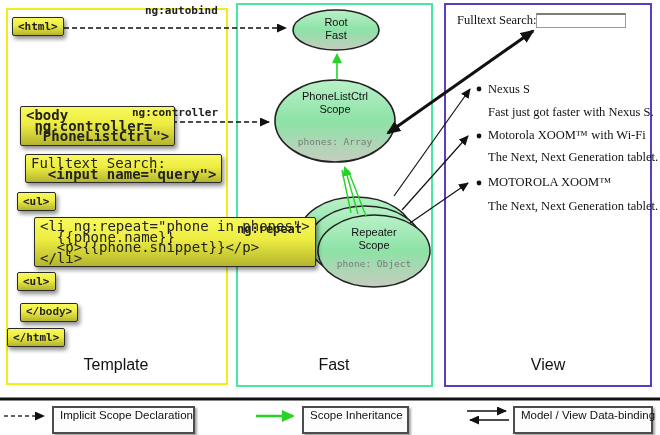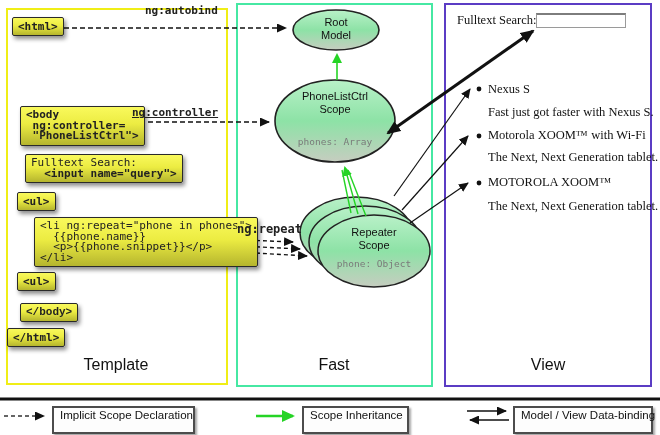--- a/index.html
+++ b/index.html
@@ -13,21 +13,21 @@
   .svg-layer{position:absolute;left:0;top:0;width:660px;height:435px;pointer-events:none;}
 
   .codebox{position:absolute;background:linear-gradient(180deg,#f9f95c 0%,#eded414 45%,#ecec42 46%,#b5b52e 100%);
            background:linear-gradient(180deg,#f9f95c 0%,#ecec42 45%,#b5b52e 100%);
            border:1px solid #2a2a2a;border-radius:2px;
            box-shadow:2px 3px 4px rgba(0,0,0,0.45);
            font-family:"DejaVu Sans Mono",monospace;color:#222;
            white-space:pre;line-height:10.5px;padding:3px 5px;box-sizing:border-box;}
   .cb-bold{font-weight:bold;}
   .cb-sm{font-size:11px;line-height:11px;}
-  .cb-xs{font-size:11px;}
+  .cb-xs{font-size:14px;}
   .dir-label{position:absolute;font-family:"DejaVu Sans Mono",monospace;font-weight:bold;color:#222;}
   .scope-text{position:absolute;text-align:center;white-space:pre;color:#111;}
   .scope-title{font-size:11px;line-height:13px;}
   .scope-prop{font-family:"DejaVu Sans Mono",monospace;font-size:9.5px;line-height:12px;}
   .prop-bold{font-weight:bold;color:#111;}
   .prop-gray{color:#7a7a7a;}
   .view-text{position:absolute;font-family:"Liberation Serif",serif;color:#111;font-size:12.5px;white-space:nowrap;}
   .search-input{position:absolute;left:536px;top:13px;width:90px;height:15px;
                 background:#fff;border:1px solid #9a9a9a;border-top:2px solid #7d7d7d;
                 box-sizing:border-box;font-family:"Liberation Serif",serif;font-size:11px;padding:0 2px;}
@@ -107,25 +107,25 @@
   <div class="codebox cb-sm cb-bold" style="left:17px;top:192px;"><span>&lt;ul&gt;</span></div>
   <div class="codebox cb-xs" style="left:34px;top:217px;"><span>&lt;li ng:repeat="phone in phones"&gt;
   {{phone.name}}
   &lt;p&gt;{{phone.snippet}}&lt;/p&gt;
 &lt;/li&gt;</span></div>
   <div class="codebox cb-sm cb-bold" style="left:17px;top:272px;"><span>&lt;ul&gt;</span></div>
   <div class="codebox cb-sm cb-bold" style="left:20px;top:303px;font-family:Liberation Mono, monospace;"><span>&lt;/body&gt;</span></div>
   <div class="codebox cb-sm cb-bold" style="left:7px;top:328px;"><span>&lt;/html&gt;</span></div>
 
   <div class="dir-label" style="left:145px;top:4px;font-size:11px;">ng:autobind</div>
-  <div class="dir-label" style="left:132px;top:106px;font-size:11px;text-decoration:underline;">ng:controller</div>
+  <div class="dir-label" style="left:132px;top:106px;font-size:11px;">ng:controller</div>
   <div class="dir-label" style="left:237px;top:222px;font-size:12px;">ng:repeat</div>
 
   <div class="scope-text scope-title" style="left:296px;top:16px;width:80px;">Root
-Model</div>
+Fast</div>
   <div class="scope-text scope-title" style="left:275px;top:90px;width:120px;">PhoneListCtrl
 Scope</div>
   <div class="scope-text scope-prop prop-gray" style="left:275px;top:136px;width:120px;">phones: Array</div>
   <div class="scope-text scope-title" style="left:334px;top:226px;width:80px;">Repeater
 Scope</div>
   <div class="scope-text scope-prop prop-gray" style="left:324px;top:258px;width:100px;">phone: Object</div>
 
   <div class="view-text" style="left:457px;top:13px;">Fulltext Search:</div>
   <input class="search-input" type="text" value="" style="">
 

